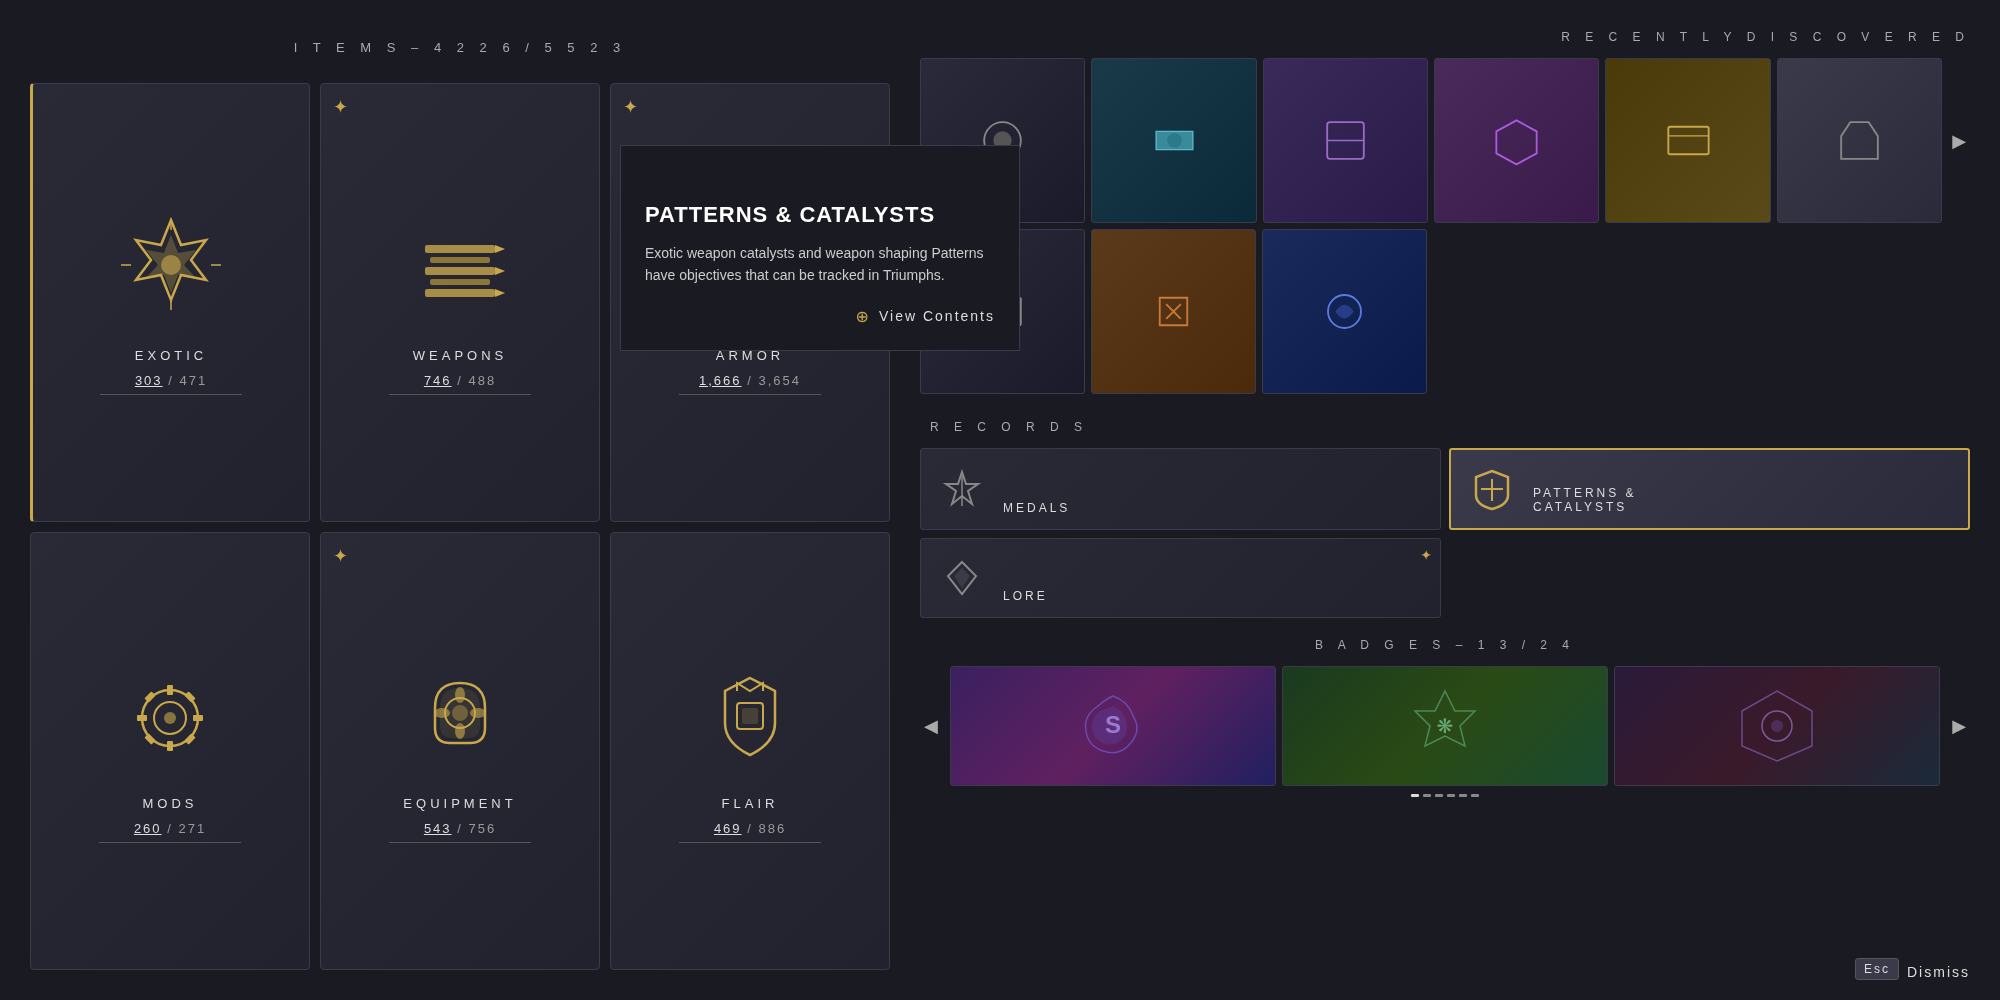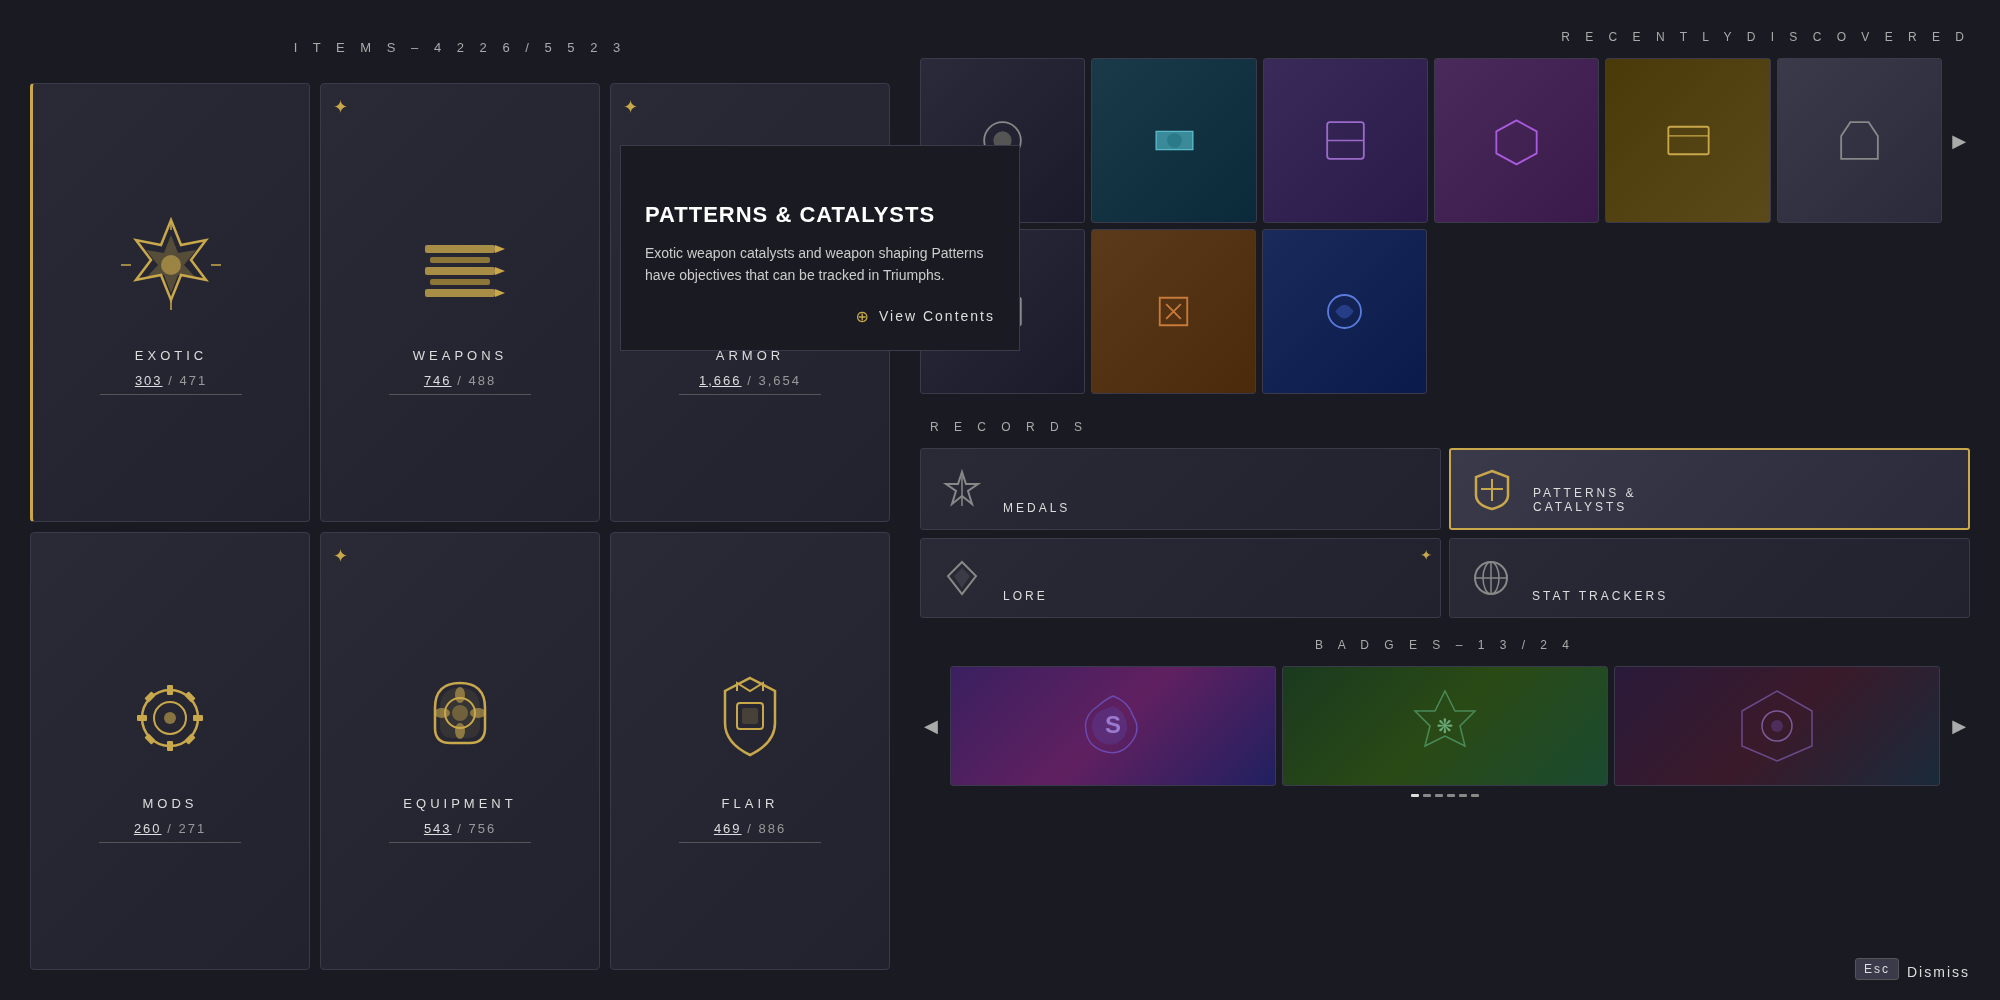--- a/index.html
+++ b/index.html
@@ -620,32 +620,20 @@
           <div class="triumph-icon">
             <svg width="44" height="44" viewBox="0 0 44 44">
 
               <polygon points="22,6 36,20 22,38 8,20" fill="none" stroke="#888" stroke-width="2"></polygon>
               <polygon points="22,12 30,20 22,32 14,20" fill="#888" opacity="0.2"></polygon>
             </svg>
           </div>
           <div class="triumph-label">LORE</div>
         </div>
 
-        <div class="triumph-item">
-          <div class="triumph-icon">
-            <svg width="44" height="44" viewBox="0 0 44 44">
-
-              <circle cx="22" cy="22" r="16" fill="none" stroke="#888" stroke-width="2"></circle>
-              <ellipse cx="22" cy="22" rx="8" ry="16" fill="none" stroke="#888" stroke-width="1.5"></ellipse>
-              <line x1="6" y1="22" x2="38" y2="22" stroke="#888" stroke-width="1.5"></line>
-              <line x1="22" y1="6" x2="22" y2="38" stroke="#888" stroke-width="1.5"></line>
-            </svg>
-          </div>
-          <div class="triumph-label">STAT TRACKERS</div>
-        </div>
 
       </div>
     </div>
 
     <div class="badges-section">
       <div class="badges-header">B A D G E S  –  1 3 / 2 4</div>
       <div class="badges-slider">
         <div class="scroll-arrow">◀</div>
         <div class="badges-track">
 

